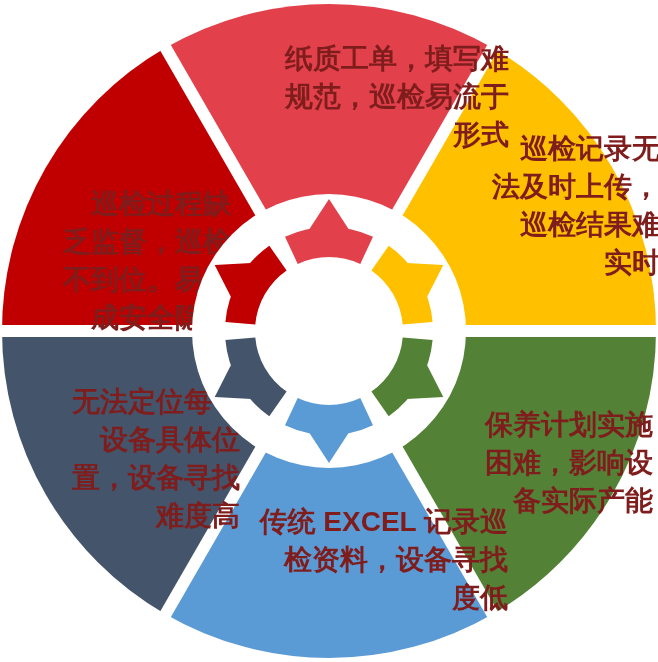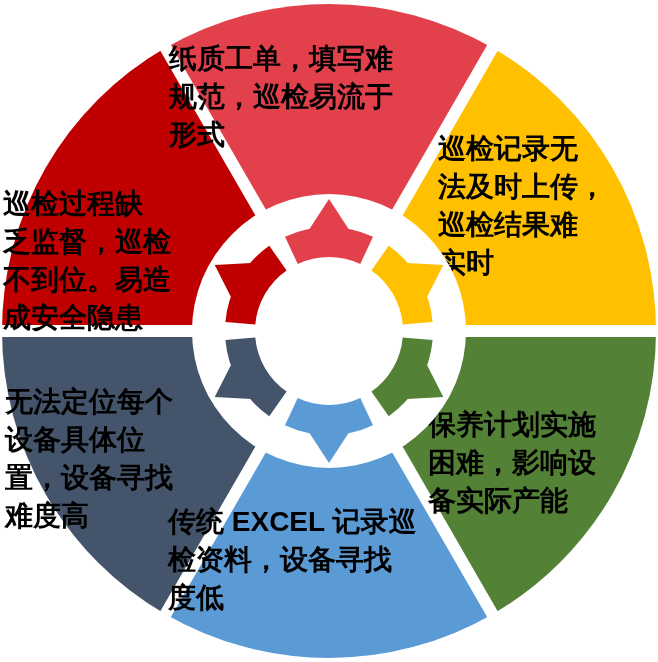--- a/index.html
+++ b/index.html
@@ -2,22 +2,22 @@
 <html><head>
 <meta charset="utf-8">
 <style>
   html,body{margin:0;padding:0;}
   body{width:658px;height:662px;background:#fff;position:relative;overflow:hidden;
        font-family:"Liberation Sans","DejaVu Sans",sans-serif;}
   .stage{position:absolute;inset:0;width:658px;height:662px;}
   svg.layer{position:absolute;left:0;top:0;}
   #wedge-svg{z-index:1;}
   #center-svg{z-index:3;pointer-events:none;}
-  .label{position:absolute;color:#000000;font-weight:bold;font-size:28px;line-height:38px;
-         text-align:left;white-space:pre-line;z-index:2;}
+  .label{position:absolute;color:#7f1d1d;font-weight:bold;font-size:28px;line-height:38px;
+         text-align:right;white-space:pre-line;z-index:2;}
   .l0{left:169px;top:40px;width:340px;}
   .l1{left:438px;top:130px;width:222px;}
   .l2{left:428px;top:406px;width:225px;}
   .l3{left:168px;top:503px;width:340px;}
   .l4{left:5px;top:383px;width:235px;}
   .l5{left:3px;top:145px;width:228px;margin-top:40px;}
 </style>
 </head>
 <body>
 

